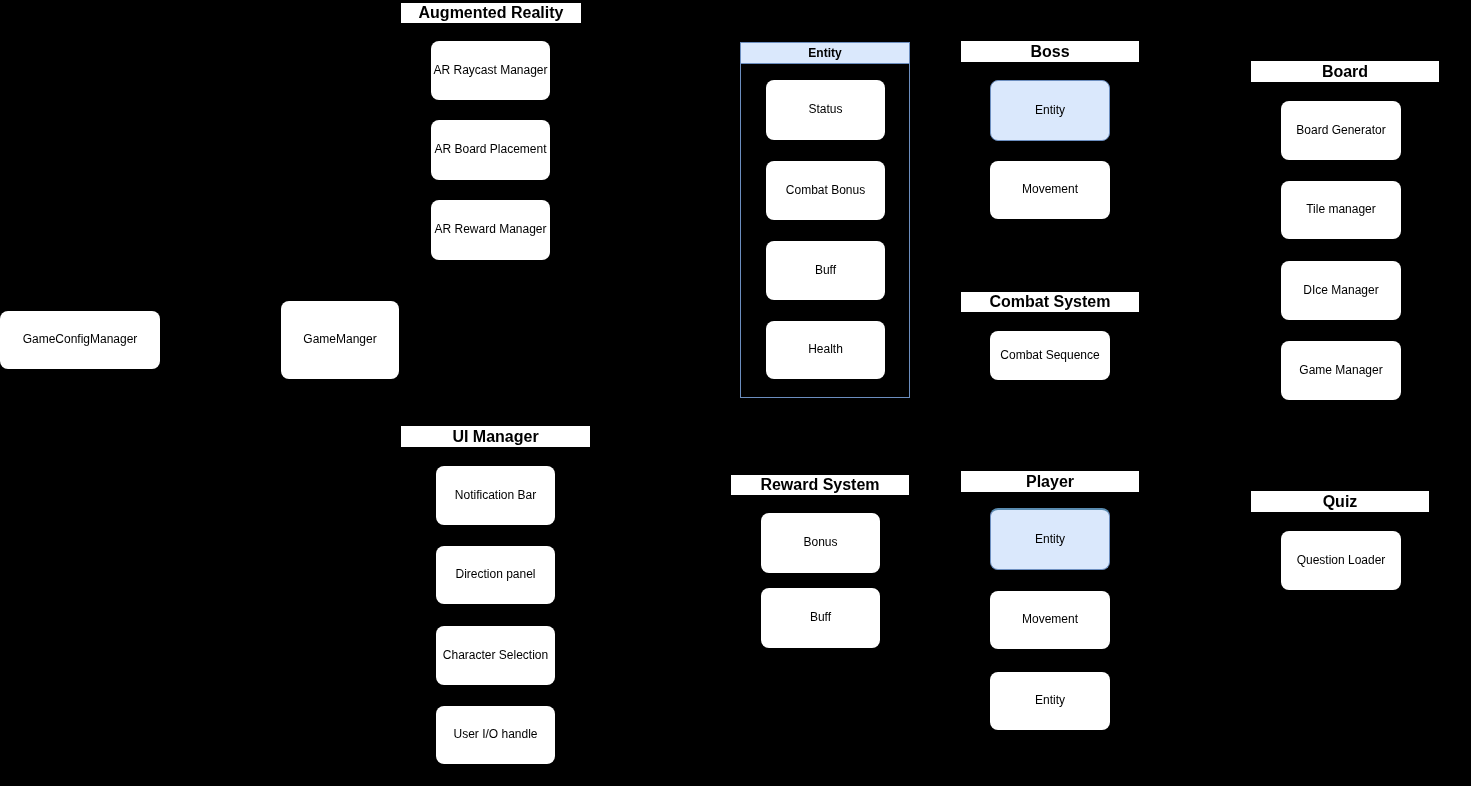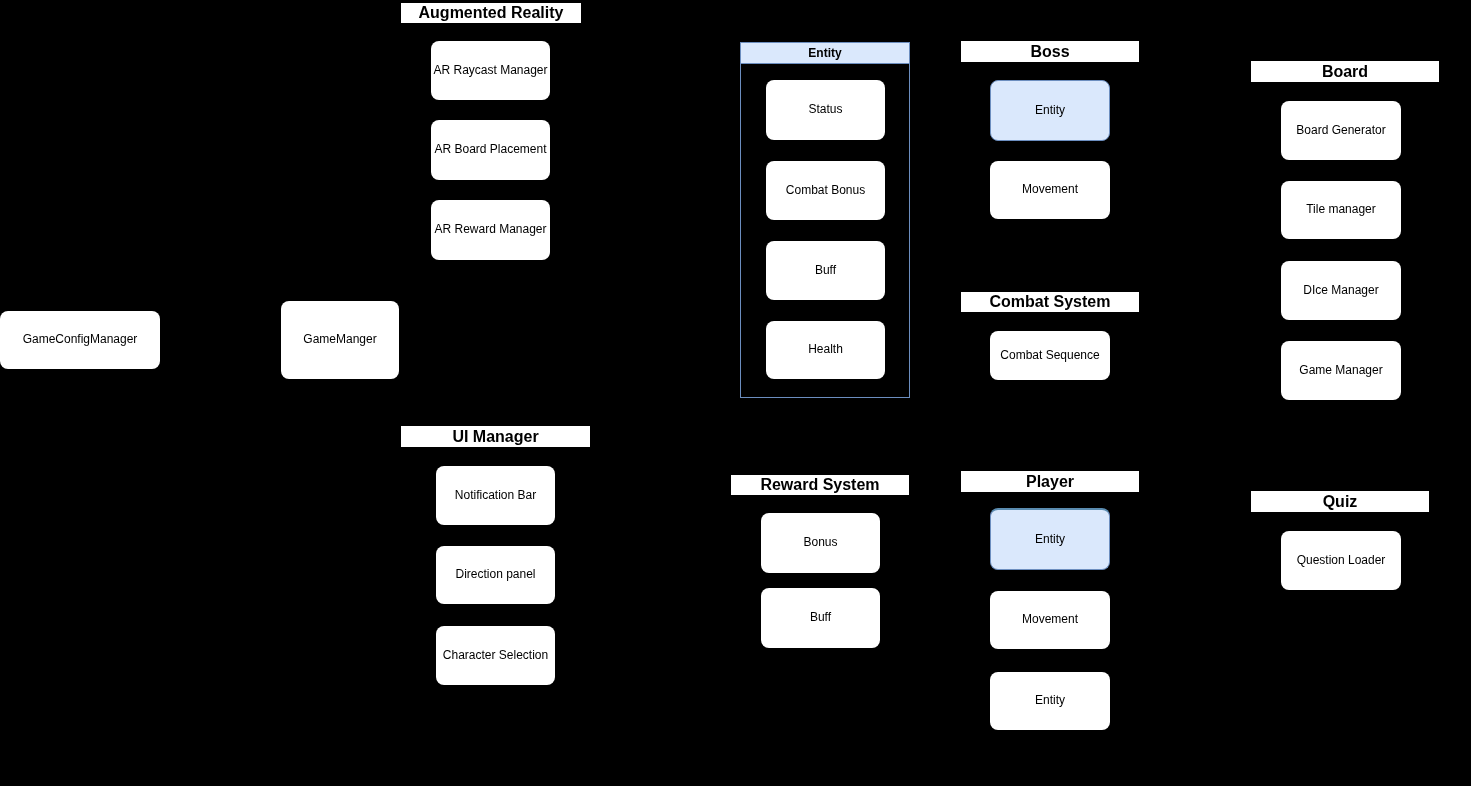--- a/index.html
+++ b/index.html
@@ -102,20 +102,21 @@
   <div class="hdr" style="left:1251px;top:61px;width:188px;height:21px">Board</div>
   <div class="node" style="left:1281px;top:101px;width:120px;height:59px">Board Generator</div>
   <div class="node" style="left:1281px;top:181px;width:120px;height:58px">Tile manager</div>
   <div class="node" style="left:1281px;top:261px;width:120px;height:59px">DIce Manager</div>
   <div class="node" style="left:1281px;top:341px;width:120px;height:59px">Game Manager</div>
 
   <div class="hdr" style="left:401px;top:426px;width:189px;height:21px">UI Manager</div>
   <div class="node" style="left:436px;top:466px;width:119px;height:59px">Notification Bar</div>
   <div class="node" style="left:436px;top:546px;width:119px;height:58px">Direction panel</div>
   <div class="node" style="left:436px;top:626px;width:119px;height:59px">Character Selection</div>
+  <div class="node" style="left:436px;top:706px;width:119px;height:58px">User I/O handle</div>
 
   <div class="hdr" style="left:731px;top:475px;width:178px;height:20px">Reward System</div>
   <div class="node" style="left:761px;top:513px;width:119px;height:60px">Bonus</div>
   <div class="node" style="left:761px;top:588px;width:119px;height:60px">Buff</div>
 
   <div class="hdr" style="left:961px;top:471px;width:178px;height:21px">Player</div>
   <div class="node accent thick-top" style="left:990px;top:508px;width:120px;height:62px">Entity</div>
   <div class="node" style="left:990px;top:591px;width:120px;height:58px">Movement</div>
   <div class="node" style="left:990px;top:672px;width:120px;height:58px">Entity</div>
 

